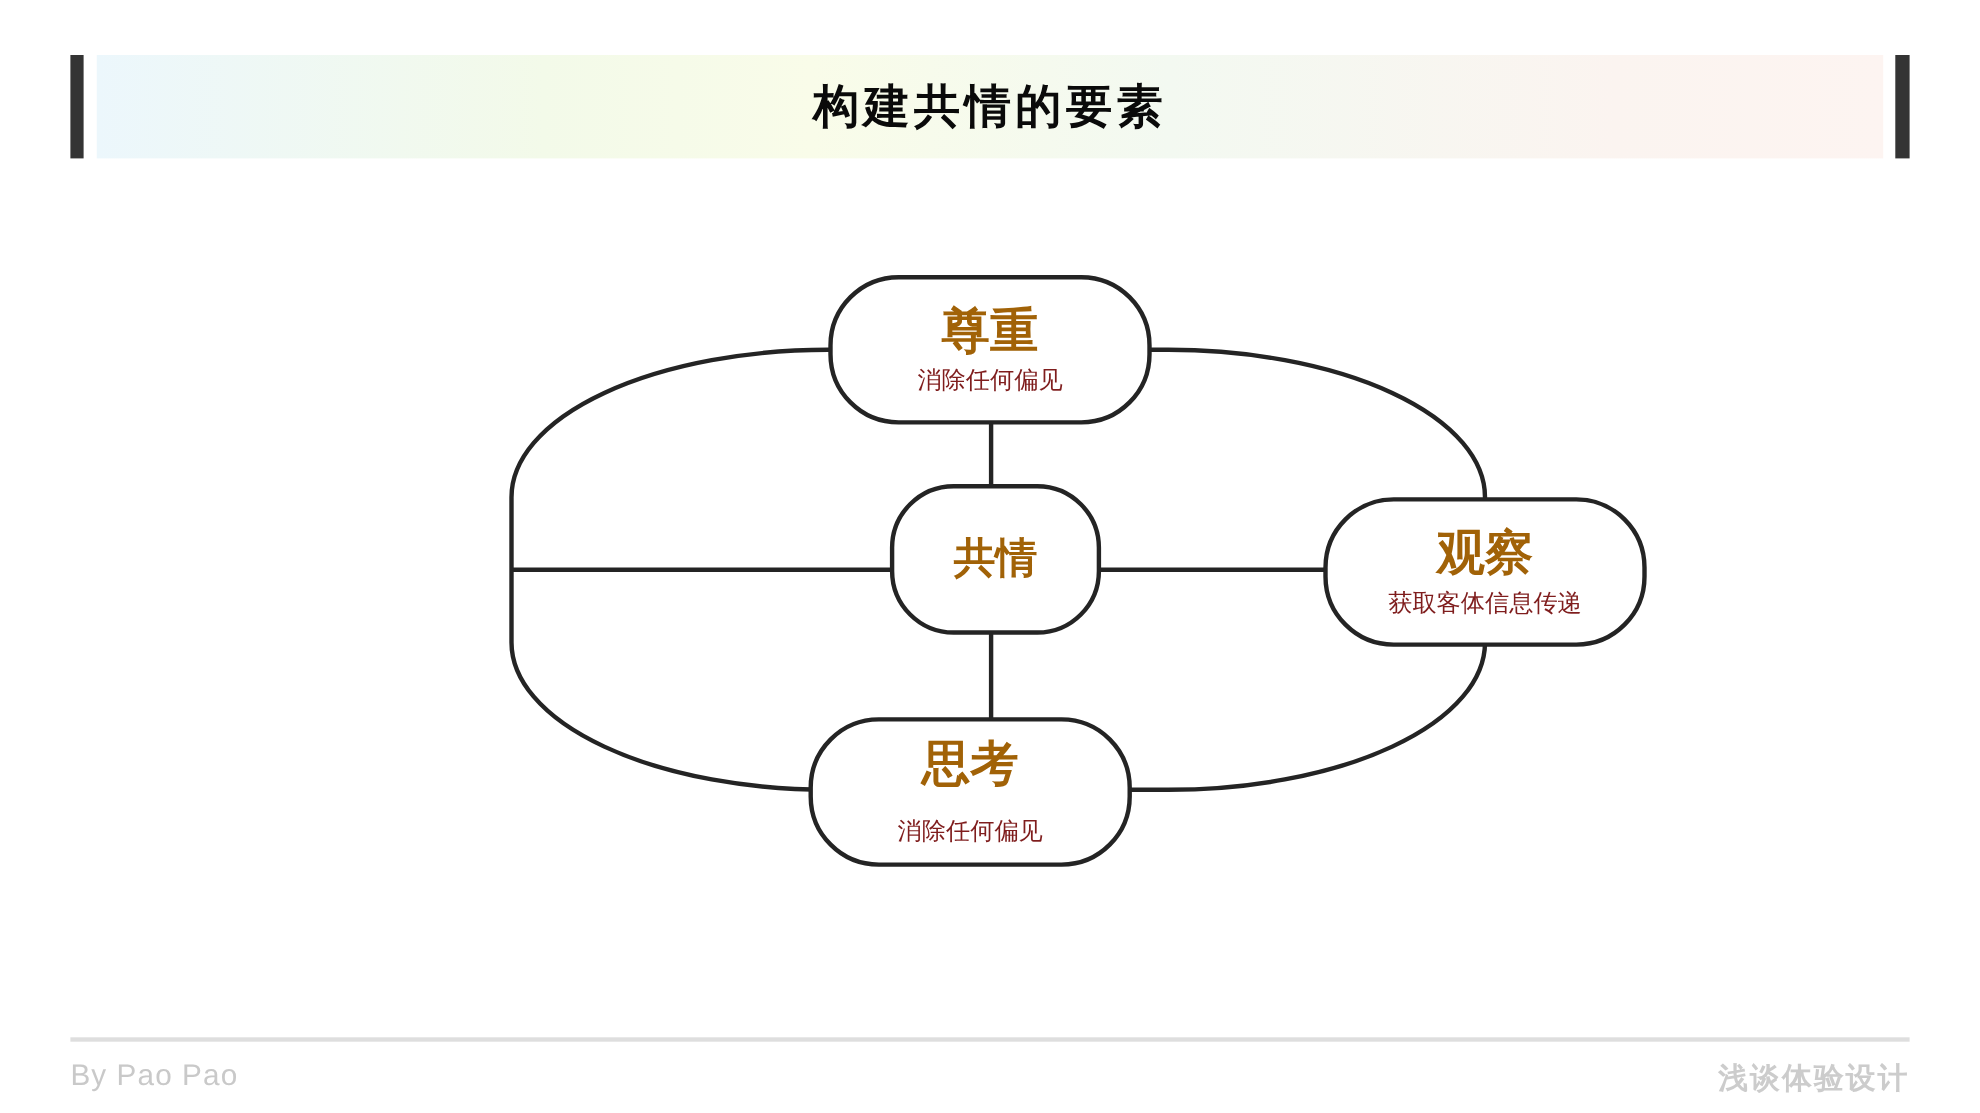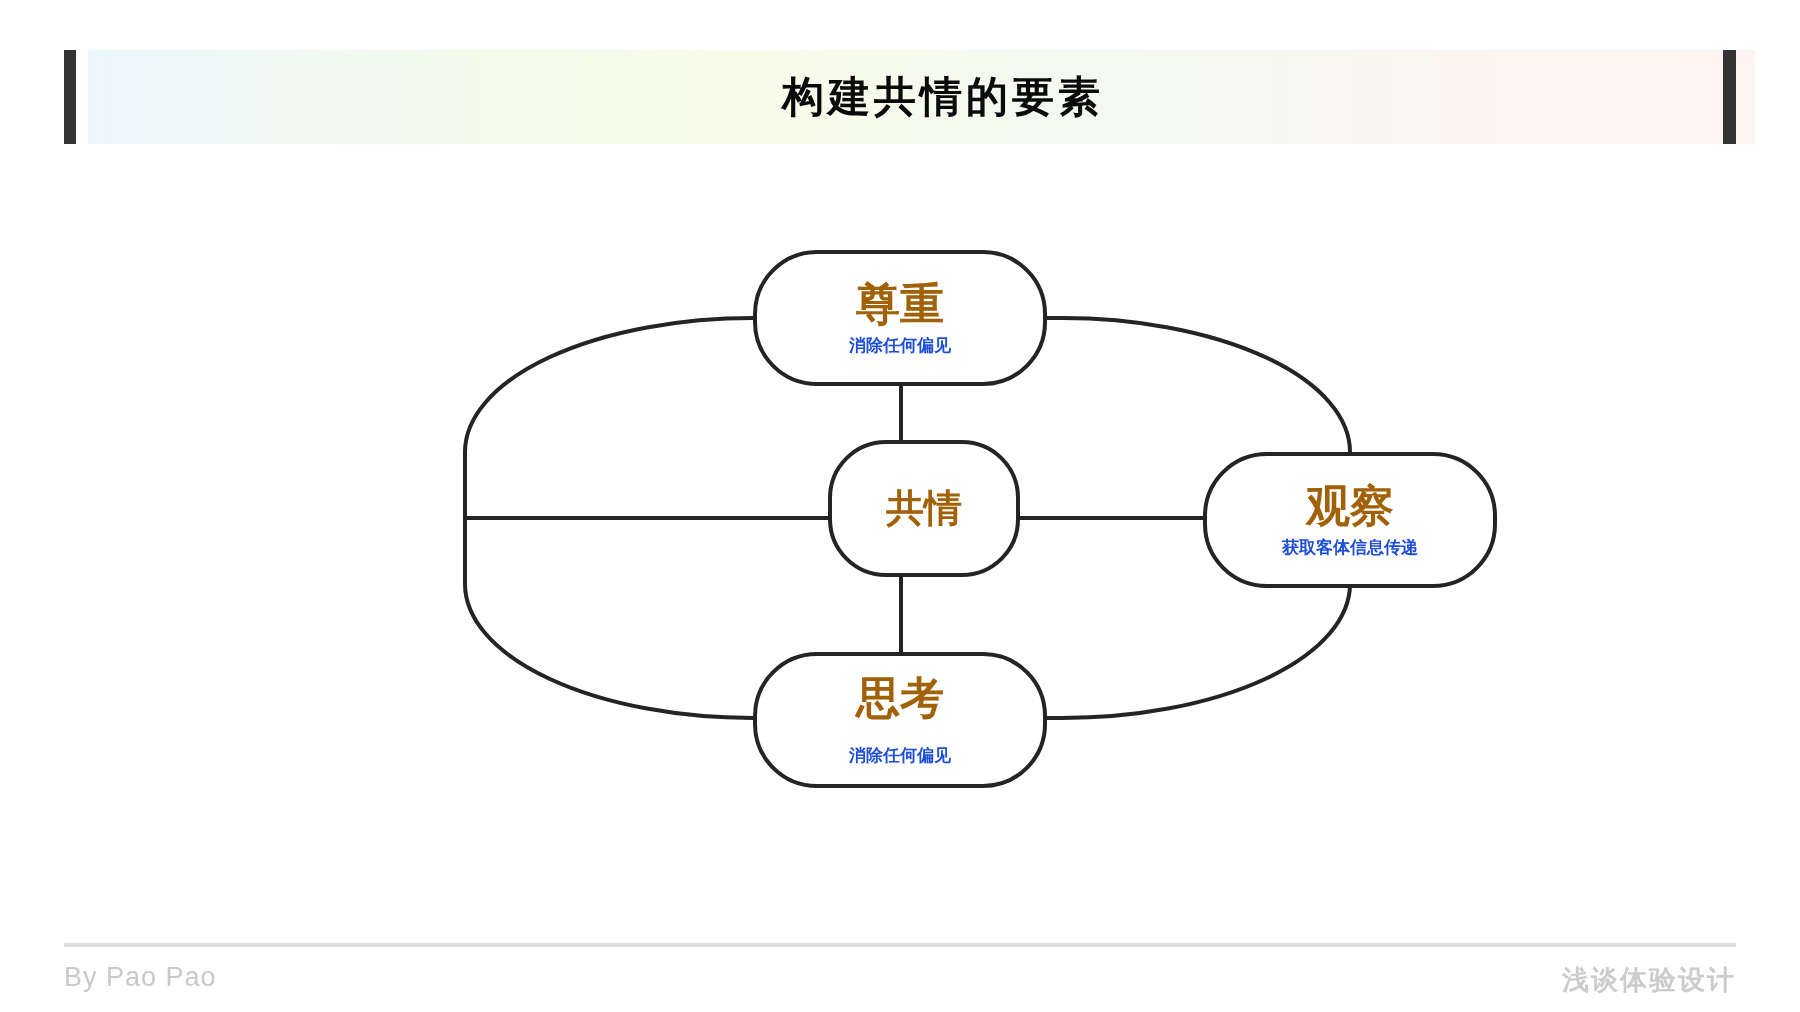--- a/index.html
+++ b/index.html
@@ -8,44 +8,44 @@
     font-family:"Liberation Sans","DejaVu Sans",sans-serif;color:#111;
   }
 
   
   .header-bar{position:absolute;top:50px;width:12px;height:94px;background:#343434;}
   .header-bar.left{left:64px;}
   .header-bar.right{left:1723px;width:13px;}
   .header-strip{
     position:absolute;left:88px;top:50px;width:1624px;height:94px;
     background:linear-gradient(90deg,#ecf7fc 0%,#f3fae9 25%,#f9fce9 40%,#f3f9f1 60%,#fbf4f0 85%,#fdf4f1 100%);
-    display:flex;align-items:center;justify-content:center;padding-left:43px;
+    display:flex;align-items:center;justify-content:center;
   }
   .header-title{
     font-size:42px;font-weight:900;letter-spacing:4px;color:#0a0a0a;
   }
 
   
   .lines-svg{position:absolute;left:0;top:0;z-index:1;}
   .node{
     position:absolute;z-index:2;background:#ffffff;border:4px solid #242424;
     border-radius:64px;box-sizing:border-box;
     display:flex;flex-direction:column;align-items:center;justify-content:center;
     text-align:center;
   }
   .node .title{font-size:44px;font-weight:900;line-height:1.1;color:#a16207;}
-  .node .subtitle{font-size:17px;font-weight:700;line-height:1.25;color:#1d4ed8;margin-top:7px;}
+  .node .subtitle{font-size:22px;font-weight:400;line-height:1.25;color:#7f1d1d;margin-top:7px;}
   .node.center{border-radius:58px;}
   .node.center .title{font-size:38px;}
 
   .node.respect  {left:753px; top:250px; width:294px; height:136px;}
   .node.integrate{left:318px; top:452px; width:294px; height:136px;}
   .node.observe  {left:1203px;top:452px; width:294px; height:136px;}
-  .node.think    {left:753px; top:652px; width:294px; height:136px;gap:16px;}
-  .node.empathy  {left:828px; top:440px; width:192px; height:137px;}
+  .node.think    {left:735px; top:652px; width:294px; height:136px;gap:16px;}
+  .node.empathy  {left:809px; top:440px; width:192px; height:137px;}
 
   .caption{
     position:absolute;left:0;right:0;top:858px;z-index:2;
     text-align:center;font-size:31px;font-weight:900;letter-spacing:2px;color:#1d1d1d;
   }
 
   
   .footer-divider{position:absolute;left:64px;top:943px;width:1672px;height:4px;background:#dedede;}
   .footer-author{
     position:absolute;left:64px;top:962px;font-size:27px;font-weight:400;color:#c9c9c9;letter-spacing:1px;

